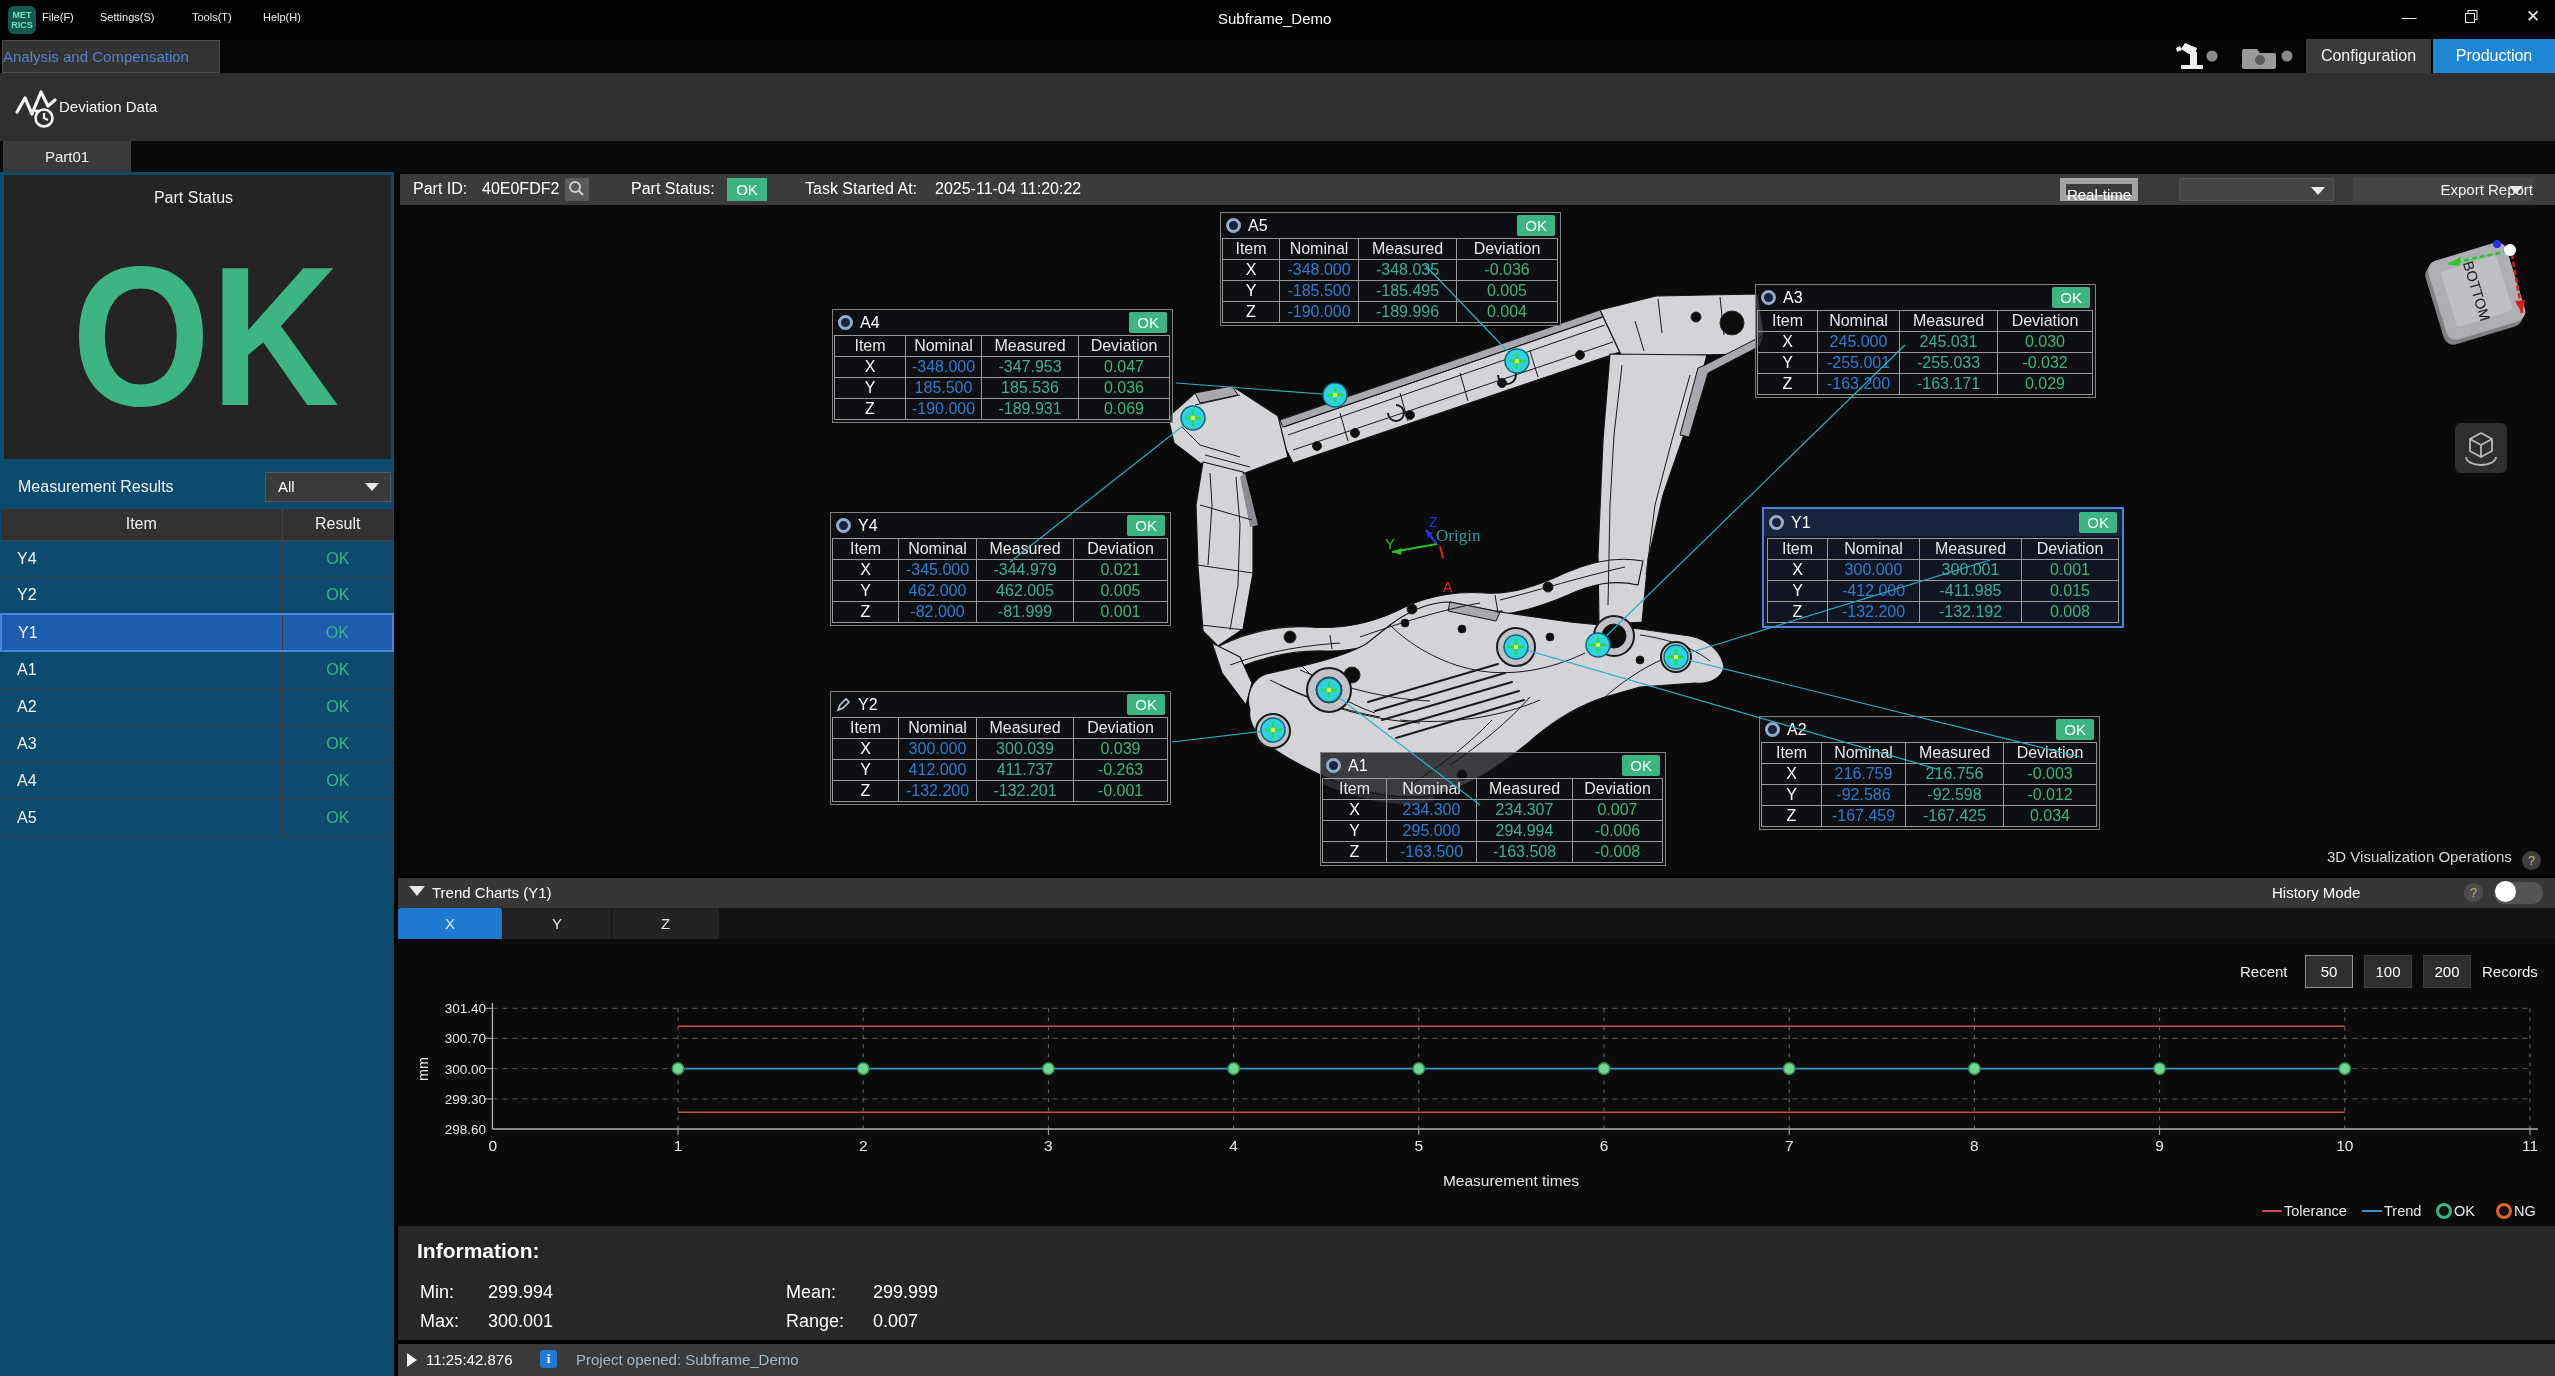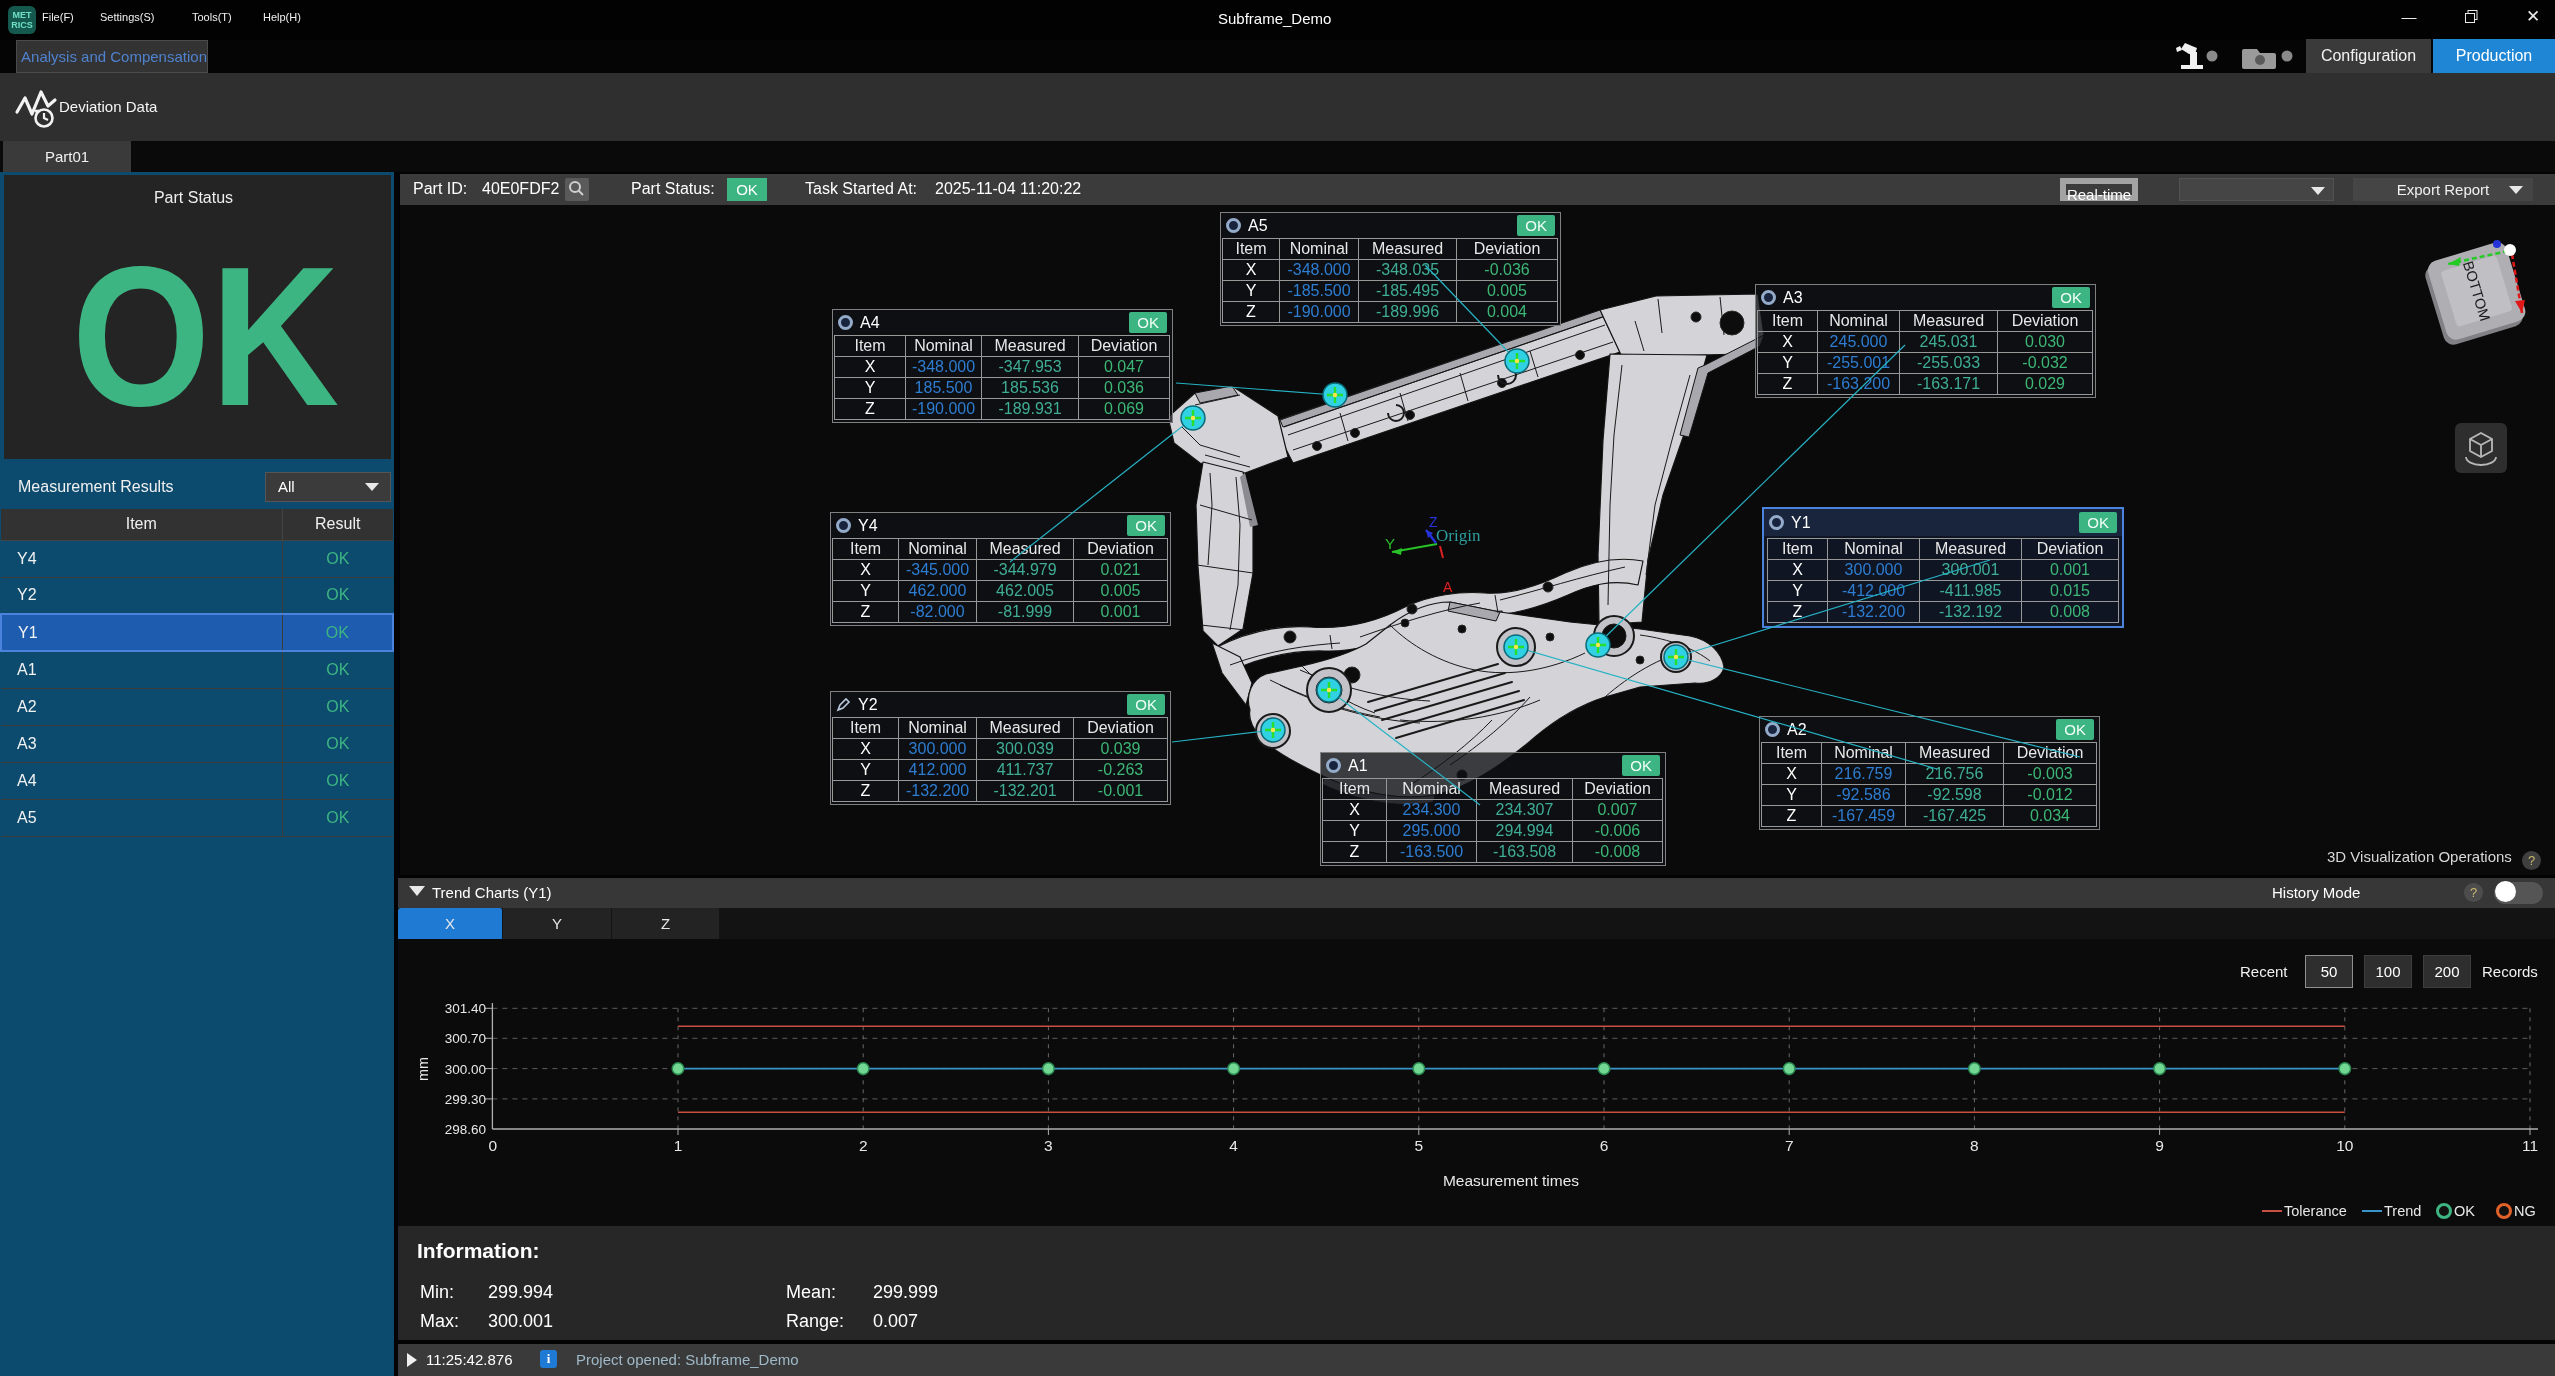--- a/index.html
+++ b/index.html
@@ -7,22 +7,22 @@
  font-family:"Liberation Sans",sans-serif;color:#fff;position:relative}
 .abs{position:absolute}
 
 #titlebar{left:0;top:0;width:2555px;height:40px;background:#020202}
 #logo{left:8px;top:6px;width:28px;height:28px;border-radius:6px;background:#14584e;
  color:#6fe0c4;font-size:9px;font-weight:bold;line-height:10px;text-align:center;padding-top:4px}
 .menu{top:11px;font-size:11px;color:#f0f0f0}
 #wtitle{top:10px;left:1218px;font-size:15px;color:#ffffff}
 .winbtn{top:0;width:46px;height:34px;color:#e8e8e8;font-size:15px;text-align:center;line-height:34px}
 #tabrow{left:0;top:40px;width:2555px;height:33px;background:#050505}
-#anatab{left:16px;top:40px;width:192px;height:33px;background:#333333;border:1px solid #4b4b4b;
- color:#4f82cf;font-size:15px;text-align:right;line-height:31px}
+#anatab{left:2px;top:40px;width:218px;height:33px;background:#333333;border:1px solid #4b4b4b;
+ color:#4f82cf;font-size:15px;text-align:left;line-height:31px}
 #cfgbtn{left:2306px;top:39px;width:125px;height:34px;background:#3a3a3a;color:#f2f2f2;
  font-size:16px;text-align:center;line-height:34px}
 #prodbtn{left:2433px;top:39px;width:122px;height:34px;background:#1e86d4;color:#fff;
  font-size:16px;text-align:center;line-height:34px}
 #histrow{left:0;top:73px;width:2555px;height:68px;background:#2f2f2f}
 #histtxt{left:59px;top:98px;font-size:15px;color:#f5f5f5}
 #partrow{left:0;top:141px;width:2555px;height:31px;background:#0a0a0a}
 #parttab{left:3px;top:141px;width:128px;height:31px;background:#3a3a3a;color:#f0f0f0;
  font-size:15px;text-align:center;line-height:31px}
 
@@ -46,21 +46,21 @@
 
 #mainhdr{left:400px;top:174px;width:2155px;height:31px;background:#3b3b3b;font-size:16px}
 #mainhdr span{position:absolute;top:6px}
 #okbadge{left:327px;top:4px;width:40px;height:23px;background:#3db582;color:#fff;
  text-align:center;line-height:23px;font-size:15px;position:absolute}
 #searchbtn{left:165px;top:4px;width:24px;height:23px;background:#5a5a5a;position:absolute;border-radius:2px}
 #rtbtn{left:1660px;top:4px;width:78px;height:23px;border:6px solid #a3a3a3;color:#fff;
  text-align:center;line-height:21px;font-size:15px;position:absolute}
 #seldrop{left:1779px;top:4px;width:155px;height:23px;background:#454545;position:absolute;border:1px solid #525252}
 #exportbtn{left:1953px;top:4px;width:180px;height:23px;background:#454545;position:absolute;
- color:#f0f0f0;font-size:15px;text-align:center;line-height:23px}
+ color:#f0f0f0;font-size:15px;text-align:right;line-height:23px}
 
 #viewport{left:400px;top:205px;width:2155px;height:670px;background:#0a0a0a}
 #vops{right:14px;top:643px;white-space:nowrap;font-size:15px;color:#d8d8d8;z-index:5}
 
 .co{position:absolute;background:rgba(15,17,21,.78);border:1px solid #808080;z-index:2}
 .coh{height:25px;display:flex;align-items:center;padding:0 5px;gap:7px}
 .ci{width:15px;height:15px;border-radius:50%;background:#18243e;border:3px solid #93aac9;flex:none}
 .cn{color:#fff;font-size:16px}
 .cok{margin-left:auto;background:#3db582;color:#f2fff8;font-size:15px;padding:0 8px;height:21px;
  line-height:21px;border-radius:2px}

